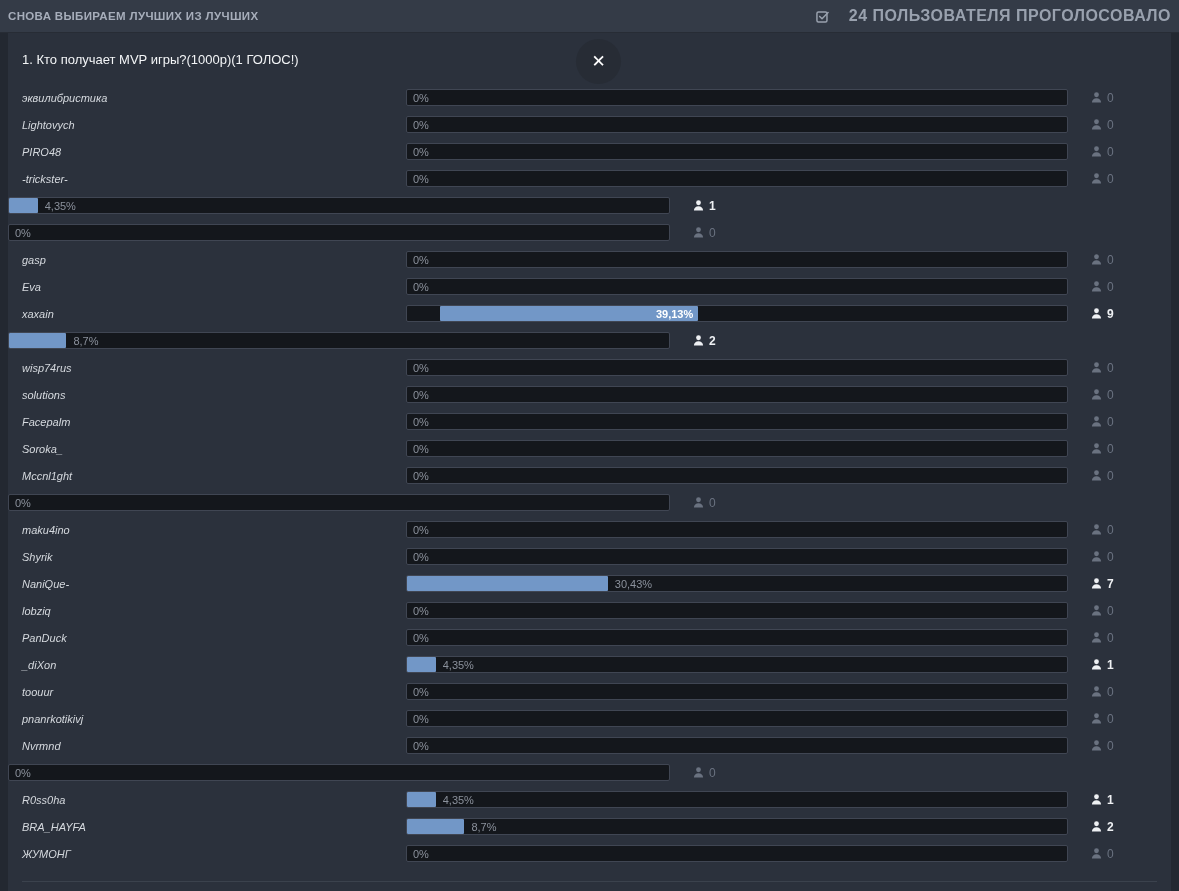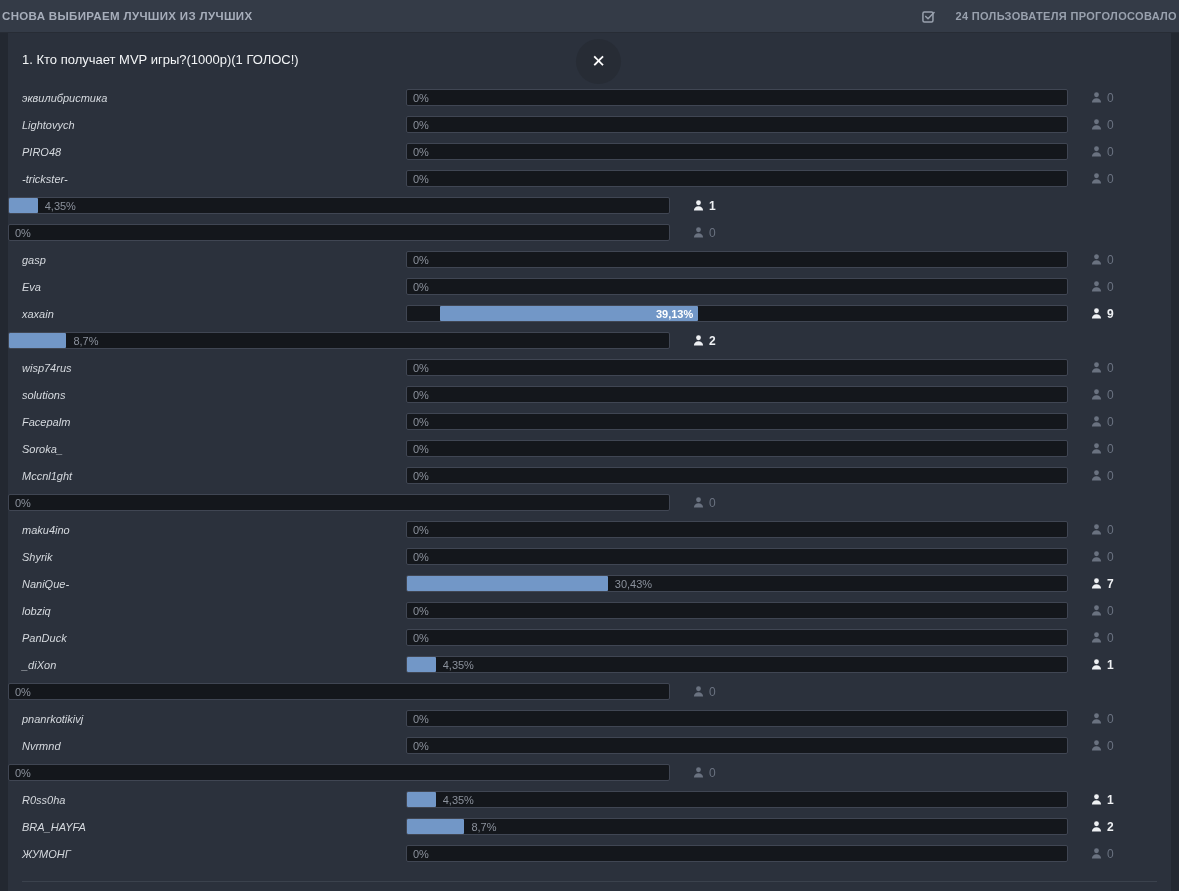--- a/index.html
+++ b/index.html
@@ -9,29 +9,29 @@
     font-family: "Liberation Sans", "DejaVu Sans", sans-serif;
     -webkit-font-smoothing: antialiased;
   }
 
   
   .topbar {
     position: absolute; top: 0; left: 0; right: 0; height: 33px;
     background: #343B47;
     border-bottom: 1px solid #272C35;
     display: flex; align-items: center; justify-content: space-between;
-    padding: 0 2px;
+    padding: 0 8px;
   }
   .topbar-title {
     color: #A7AEBB; font-size: 11.5px; font-weight: bold;
     letter-spacing: .03em; text-transform: uppercase;
   }
   .voted {
     display: flex; align-items: center; gap: 20px;
-    color: #99A1AE; font-size: 11px; font-weight: bold;
+    color: #99A1AE; font-size: 16px; font-weight: bold;
     letter-spacing: .03em; text-transform: uppercase; cursor: pointer;
   }
   .voted svg { display: block; color: #99A1AE; }
 
   
   .panel {
     position: absolute; top: 33px; left: 8px; right: 8px; bottom: 0;
     background: #2B313C;
   }
   .question-bar { position: relative; height: 51px; }
@@ -433,20 +433,21 @@
     <div class="votes nonzero">
       <svg viewBox="0 0 12 12" width="11" height="11" fill="currentColor">
         <circle cx="6" cy="3" r="2.6"></circle>
         <path d="M1 11.4c0-2.9 2.2-4.7 5-4.7s5 1.8 5 4.7z"></path>
       </svg>
       <span class="vcount">1</span>
     </div>
   </div>
 
   <div class="row">
+    <div class="opt-name">toouur</div>
     <div class="track">
 
       <span class="pct pct-out" style="left: 6px;">0%</span>
     </div>
     <div class="votes zero">
       <svg viewBox="0 0 12 12" width="11" height="11" fill="currentColor">
         <circle cx="6" cy="3" r="2.6"></circle>
         <path d="M1 11.4c0-2.9 2.2-4.7 5-4.7s5 1.8 5 4.7z"></path>
       </svg>
       <span class="vcount">0</span>

